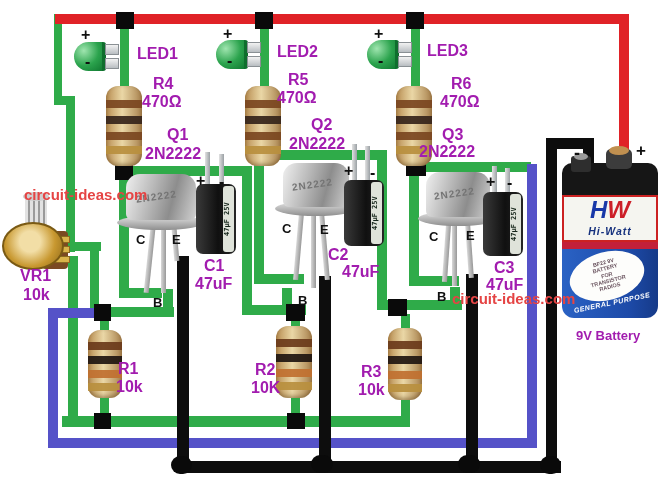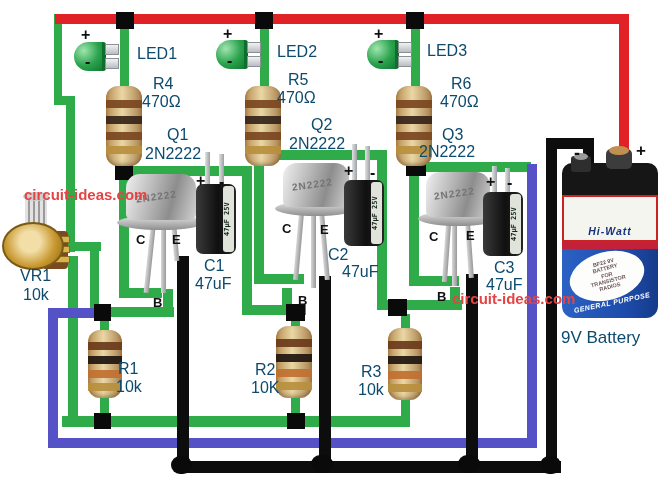--- a/index.html
+++ b/index.html
@@ -5,21 +5,21 @@
   html,body{margin:0;padding:0;background:#fff}
   #stage{position:relative;width:670px;height:492px;background:#fff;font-family:"Liberation Sans",sans-serif;overflow:hidden}
   #stage div{box-sizing:border-box}
   .wg,.wr,.wb,.wk,.sq,.dot,.lbl,.pin,.sign,.wm,.res,.band,.led,.stub,.can,.flange,.leg,.canmark,.cap,.capstripe,.cl,.abs{position:absolute}
   .wg{background:#2fab49}
   .wr{background:#e02227}
   .wb{background:#5552c8}
   .wk{background:#0d0d0d}
   .sq{background:#0a0a0a}
   .dot{background:#0a0a0a;border-radius:9px}
-  .lbl{font-weight:normal;font-size:16px;color:#0c4a6e;white-space:nowrap;line-height:1}
+  .lbl{font-weight:bold;font-size:16px;color:#a21caf;white-space:nowrap;line-height:1}
   .pin{font-weight:bold;font-size:13px;color:#101010;line-height:1}
   .sign{font-weight:bold;font-size:16px;color:#101010;line-height:1}
   .wm{font-weight:bold;font-size:15px;color:#e54444;white-space:nowrap;line-height:1}
   .res{border-radius:12px;background:linear-gradient(90deg,#b98e52,#ead7a6 45%,#a9824e);box-shadow:inset 0 -2px 4px rgba(90,60,20,.5)}
   .band{left:0;right:0;height:8px;opacity:.92}
   .led{border-radius:15px 3px 3px 15px;background:radial-gradient(circle at 35% 30%,#9fe5af,#2ba34d 55%,#117a32);border-right:4px solid #0f6e2d}
   .stub{background:linear-gradient(#f2f2f2,#b9bec2);border:1px solid #8a9094;width:14px;height:11px}
   .can{border-radius:14px 14px 6px 6px;background:linear-gradient(105deg,#f0f0f0,#bcbcbc 35%,#8d8d8d 65%,#d2d2d2)}
   .flange{border-radius:50%;background:linear-gradient(#e5e5e5,#8f8f8f);height:15px}
   .leg{width:5px;background:linear-gradient(90deg,#d8d8d8,#989898)}
@@ -216,20 +216,23 @@
   <div style="position:absolute;left:25px;top:196px;width:22px;height:34px;background:repeating-linear-gradient(90deg,#e2e2e2 0 3px,#9a9a9a 3px 5px)"></div>
   <div style="position:absolute;left:23px;top:192px;width:26px;height:9px;background:#cfcfcf;border-radius:50%"></div>
   <div style="position:absolute;left:2px;top:222px;width:62px;height:48px;border-radius:50%;background:radial-gradient(circle at 45% 40%,#f2dea6 25%,#c89830 60%,#8a6618);border:2px solid #7a5a14"></div>
 
   <div style="position:absolute;left:562px;top:163px;width:96px;height:34px;background:#161616;border-radius:10px 10px 0 0"></div>
   <div style="position:absolute;left:571px;top:156px;width:20px;height:16px;background:#2e2e2e;border-radius:3px"></div>
   <div style="position:absolute;left:574px;top:153px;width:14px;height:7px;background:#9a9a9a;border-radius:50%"></div>
   <div style="position:absolute;left:606px;top:149px;width:26px;height:20px;background:#3c3c3c;border-radius:5px"></div>
   <div style="position:absolute;left:609px;top:146px;width:20px;height:9px;background:#c09050;border-radius:50%"></div>
   <div style="position:absolute;left:562px;top:195px;width:96px;height:47px;background:#f5f5f0;border:2px solid #cc2222">
+    <div style="position:absolute;left:0;top:1px;width:92px;text-align:center;font-style:italic;font-weight:900;font-size:24px;line-height:1">
+      <span style="color:#1838a8">H</span><span style="color:#cc1f28">W</span>
+    </div>
     <div style="position:absolute;left:0;top:28px;width:92px;text-align:center;font-style:italic;font-weight:bold;font-size:10.5px;color:#15307d;letter-spacing:1px">Hi-Watt</div>
   </div>
   <div style="position:absolute;left:562px;top:242px;width:96px;height:7px;background:#c3203a"></div>
   <div style="position:absolute;left:562px;top:249px;width:96px;height:69px;background:linear-gradient(90deg,#2a62c4,#1d4aa8 70%,#163a88);border-radius:0 0 12px 12px">
     <div style="position:absolute;left:7px;top:3px;width:76px;height:48px;background:#fdfdfb;border-radius:50%;transform:rotate(-15deg);text-align:center;color:#6b5560;font-weight:bold;font-size:5.5px;line-height:1.15;padding-top:7px">
       <div>BF22 9V</div>
       <div>BATTERY</div>
       <div>FOR</div>
       <div>TRANSISTOR</div>
       <div>RADIOS</div>
@@ -267,21 +270,21 @@
   <div class="lbl" style="left:118px;top:361px">R1</div>
   <div class="lbl" style="left:116px;top:379px">10k</div>
   <div class="lbl" style="left:255px;top:362px">R2</div>
   <div class="lbl" style="left:251px;top:380px">10K</div>
   <div class="lbl" style="left:361px;top:364px">R3</div>
   <div class="lbl" style="left:358px;top:382px">10k</div>
 
   <div class="lbl" style="left:20px;top:268px">VR1</div>
   <div class="lbl" style="left:23px;top:287px">10k</div>
 
-  <div class="lbl" style="left:561px;top:329px;font-size:17px">9V Battery</div>
+  <div class="lbl" style="left:576px;top:329px;font-size:13px">9V Battery</div>
 
   <div class="pin" style="left:136px;top:233px">C</div>
   <div class="pin" style="left:172px;top:233px">E</div>
   <div class="pin" style="left:153px;top:296px">B</div>
   <div class="pin" style="left:282px;top:222px">C</div>
   <div class="pin" style="left:320px;top:223px">E</div>
   <div class="pin" style="left:298px;top:294px">B</div>
   <div class="pin" style="left:429px;top:230px">C</div>
   <div class="pin" style="left:466px;top:229px">E</div>
   <div class="pin" style="left:437px;top:290px">B</div>

